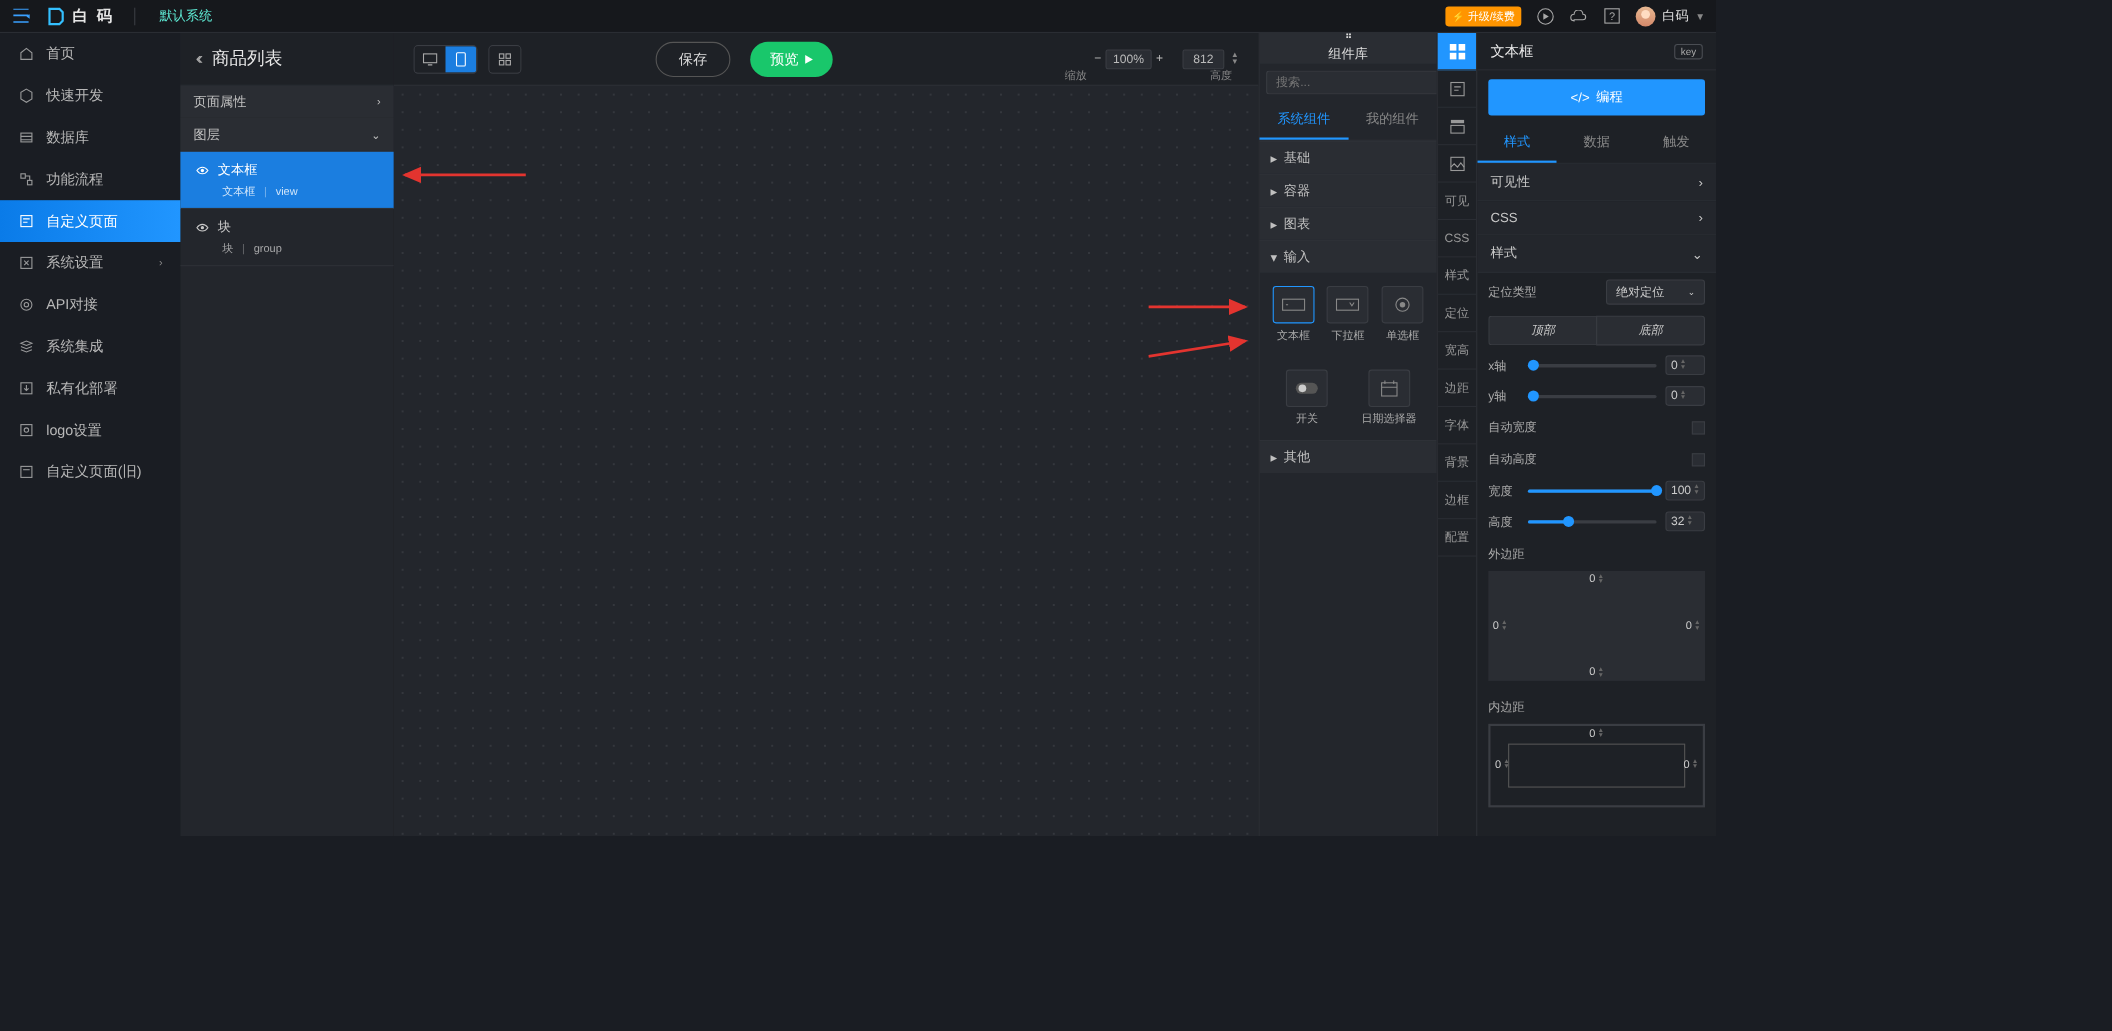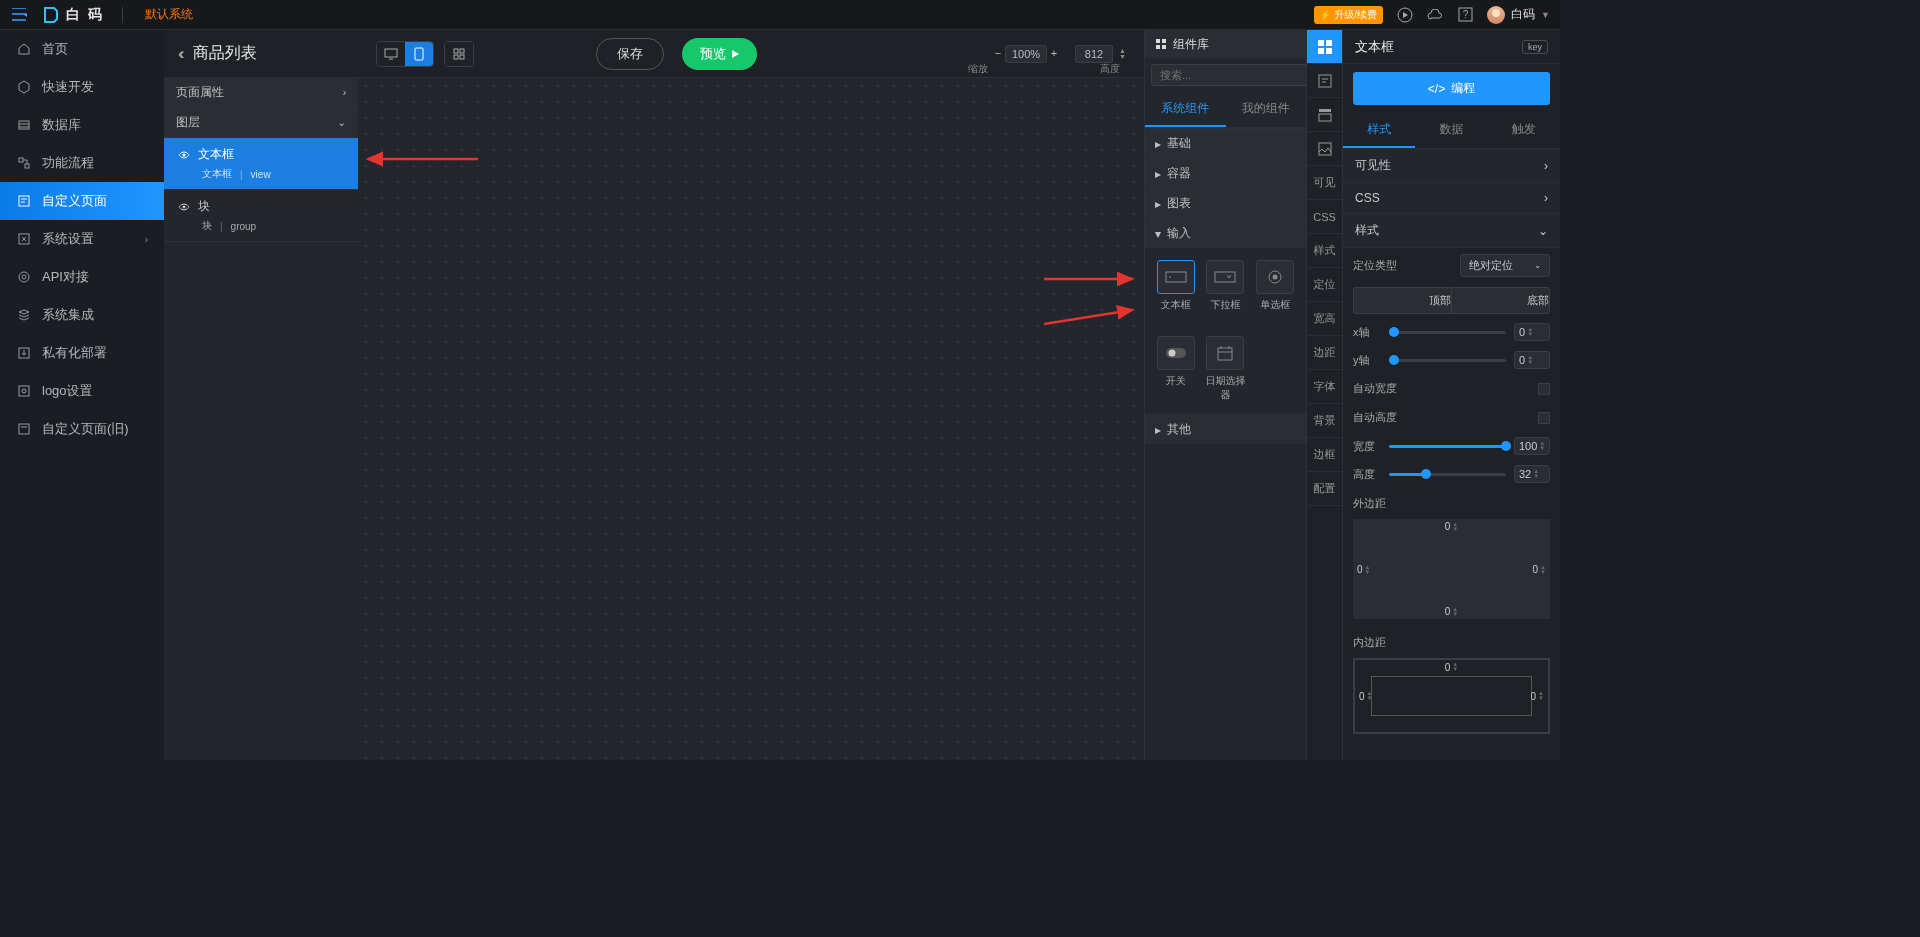--- a/index.html
+++ b/index.html
@@ -6,21 +6,21 @@
 body { font-family: -apple-system, "PingFang SC", "Microsoft YaHei", sans-serif; background: #1a1d23; color: #c8c8c8; font-size: 12px; overflow: hidden; width: 1560px; height: 760px; }
 svg { display: block; }
 
 
 .header { height: 30px; background: #16181c; display: flex; align-items: center; padding: 0 10px; border-bottom: 1px solid #2a2d33; }
 .header-left { display: flex; align-items: center; gap: 12px; }
 .menu-btn { width: 20px; height: 20px; display:flex; align-items:center; justify-content:center; color:#3aa0ff; }
 .logo-wrap { display:flex; align-items:center; gap:6px; }
 .logo-text { font-size:14px; font-weight:600; color:#e6e6e6; letter-spacing:2px; }
 .divider-v { width:1px; height:16px; background:#3a3d43; margin: 0 6px; }
-.default-sys { font-size:12px; color:#f97316; padding-left:4px;font-family:Liberation Serif, serif; }
+.default-sys { font-size:12px; color:#5eead4; padding-left:4px;font-family:Liberation Serif, serif; }
 .header-right { margin-left:auto; display:flex; align-items:center; gap:14px; }
 .badge-upgrade { background:#ff9500; color:#fff; font-size:10px; padding:2px 6px; border-radius:3px; }
 .hr-icon { width:16px; height:16px; color:#a8a8a8; display:flex; align-items:center; justify-content:center; }
 .avatar-wrap { display:flex; align-items:center; gap:6px; color:#e0e0e0; font-size:12px; }
 .avatar { width:18px; height:18px; border-radius:50%; background: linear-gradient(180deg,#e7b892 0%,#d4896a 100%); position:relative; overflow:hidden; }
 .avatar::before { content:""; position:absolute; top:3px; left:5px; width:8px; height:8px; border-radius:50%; background:#ffdcc2; }
 .caret { font-size:9px; color:#888; }
 
 
 .app { display:flex; height: calc(100% - 30px); }
@@ -69,55 +69,55 @@
 .device-top { height:20px; background:#1b7ee0; width:100%; }
 .device-overlay { position:absolute; right:0; top:0; width:160px; height:20px; background:#fff; border:1px solid #1b7ee0; box-shadow: 0 0 0 1px #1b7ee0 inset; }
 .device-overlay input { width:100%; height:100%; border:none; outline:none; font-size:11px; padding:0 6px; font-family:inherit; }
 .dashed-line { position:absolute; left:146px; right:0; top:20px; border-top:1px dashed #1b7ee0; }
 
 
 .right-side { display:flex; }
 
 
 .comp-panel { width:162px; background:#23262c; display:flex; flex-direction:column; border-left:1px solid #2e3137; }
-.comp-head { height:28px; background:#2a2d33; display:flex; align-items:center; gap:6px; padding:0 10px; font-size:12px; color:#ddd; }
+.comp-head { height:28px; background:#2a2d33; display:flex; align-items:center; gap:6px; padding:0 10px; font-size:12px; color:#ddd;flex-direction:column; }
 .comp-search { display:flex; margin:6px; }
 .comp-search input { flex:1; background:#2a2d33; border:1px solid #3a3d43; border-right:none; color:#bbb; font-size:11px; padding:4px 8px; border-radius:3px 0 0 3px; outline:none; }
 .comp-search .sico { width:24px; background:#2a2d33; border:1px solid #3a3d43; display:flex; align-items:center; justify-content:center; border-radius:0 3px 3px 0; }
 .comp-tabs { display:flex; border-bottom:1px solid #2e3137; }
 .comp-tab { flex:1; text-align:center; padding:8px 0; font-size:12px; color:#888; }
 .comp-tab.active { color:#2196ff; border-bottom:2px solid #2196ff; }
 .comp-acc { background:#2a2d33; padding:6px 10px; font-size:12px; color:#c0c0c0; display:flex; align-items:center; gap:6px; border-top:1px solid #2e3137; }
 .comp-grid { display:grid; grid-template-columns:repeat(3,1fr); gap:0; padding:8px 6px; }
 .comp-item { display:flex; flex-direction:column; align-items:center; gap:4px; padding:4px 0; }
 .comp-item .cicon { width:38px; height:34px; background:#2a2d33; border:1px solid #3a3d43; border-radius:3px; display:flex; align-items:center; justify-content:center; }
 .comp-item.selected .cicon { border-color:#2196ff; }
 .comp-item .clabel { font-size:10px; color:#aaa; text-align:center; }
-.comp-grid2 { display:grid; grid-template-columns:repeat(3,1fr); gap:0; padding:8px 6px; }
+.comp-grid2 { display:grid; grid-template-columns:repeat(2,1fr); gap:0; padding:8px 6px; }
 
 
 .mini-tabs { width:36px; background:#1e2126; display:flex; flex-direction:column; border-left:1px solid #2e3137; }
 .mtab { height:34px; display:flex; align-items:center; justify-content:center; font-size:11px; color:#999; border-bottom:1px solid #2a2d33; }
 .mtab.active-blue { background:#2196ff; color:#fff; }
 .mtab.ico-only svg { width:16px;height:16px; }
 
 
 .props { width:218px; background:#1e2126; display:flex; flex-direction:column; border-left:1px solid #2e3137; overflow-y:auto; }
 .props-head { height:34px; display:flex; align-items:center; justify-content:space-between; padding:0 12px; background:#1e2126; border-bottom:1px solid #2a2d33; }
 .props-head .ptitle { font-size:13px; color:#eee; }
 .key-btn { border:1px solid #4a4d53; font-size:9px; padding:1px 5px; border-radius:3px; color:#aaa; }
 .btn-code { margin:8px 10px; background:#2196ff; color:#fff; text-align:center; padding:8px 0; border-radius:3px; font-size:12px; display:flex; align-items:center; justify-content:center; gap:6px; }
 .props-tabs { display:flex; border-bottom:1px solid #2a2d33; }
 .ptab { flex:1; text-align:center; padding:8px 0; font-size:12px; color:#888; }
 .ptab.active { color:#2196ff; border-bottom:2px solid #2196ff; }
 .prow-acc { display:flex; align-items:center; justify-content:space-between; padding:8px 12px; background:#23262c; border-bottom:1px solid #2a2d33; font-size:12px; color:#c8c8c8; }
 .prow { display:flex; align-items:center; justify-content:space-between; padding:6px 10px; font-size:11px; color:#aaa; }
 .sel-box { background:#2a2d33; border:1px solid #3a3d43; padding:3px 8px; border-radius:3px; font-size:11px; color:#ccc; display:flex; align-items:center; gap:6px; min-width:90px; justify-content:space-between; }
 .seg-btns { display:flex; margin:4px 10px; }
-.seg-btn { flex:1; background:#2a2d33; border:1px solid #3a3d43; text-align:right; padding:5px 0; font-size:11px; }
+.seg-btn { flex:1; background:#2a2d33; border:1px solid #3a3d43; text-align:center; padding:5px 0; font-size:11px;font-style:italic; }
 .seg-btn:first-child { border-radius:3px 0 0 3px; border-right:none; }
 .seg-btn:last-child { border-radius:0 3px 3px 0; }
 .slider-row { display:flex; align-items:center; gap:8px; padding:5px 10px; font-size:11px; color:#aaa; }
 .slider-row .lab { width:28px; }
 .slider { flex:1; height:3px; background:#3a3d43; position:relative; border-radius:2px; }
 .slider-fill { height:100%; background:#2196ff; border-radius:2px; }
 .slider-thumb { position:absolute; top:50%; width:10px; height:10px; background:#2196ff; border-radius:50%; transform:translate(-50%,-50%); }
 .num-box { background:#2a2d33; border:1px solid #3a3d43; padding:2px 4px; border-radius:3px; font-size:11px; color:#ccc; width:36px; text-align:right; display:flex; align-items:center; gap:2px; }
 .num-spin { display:flex; flex-direction:column; gap:0; }
 .num-spin span { font-size:6px; line-height:5px; color:#666; }

